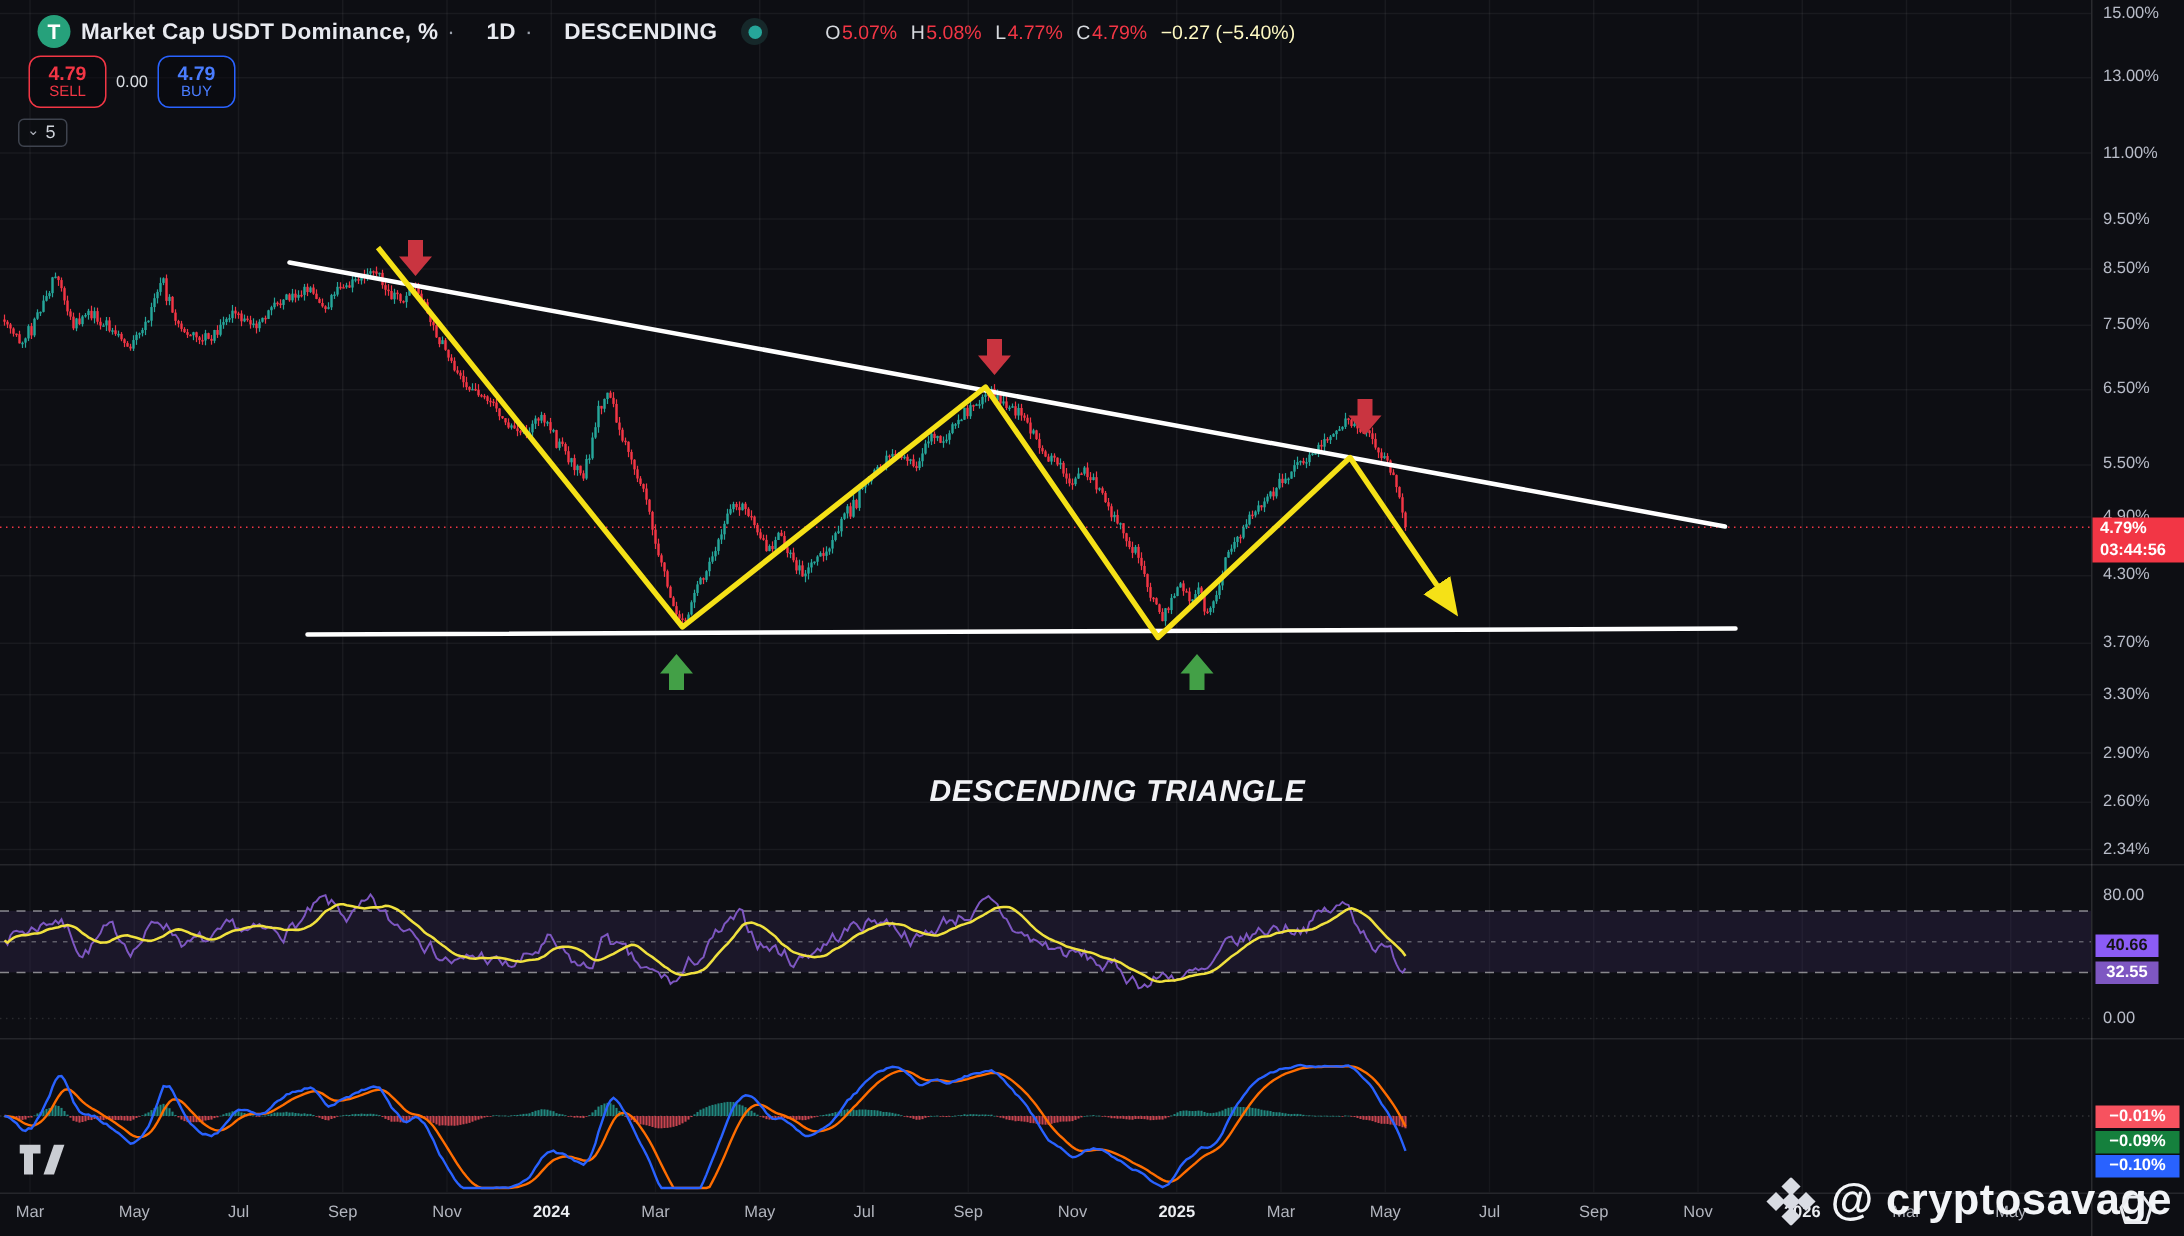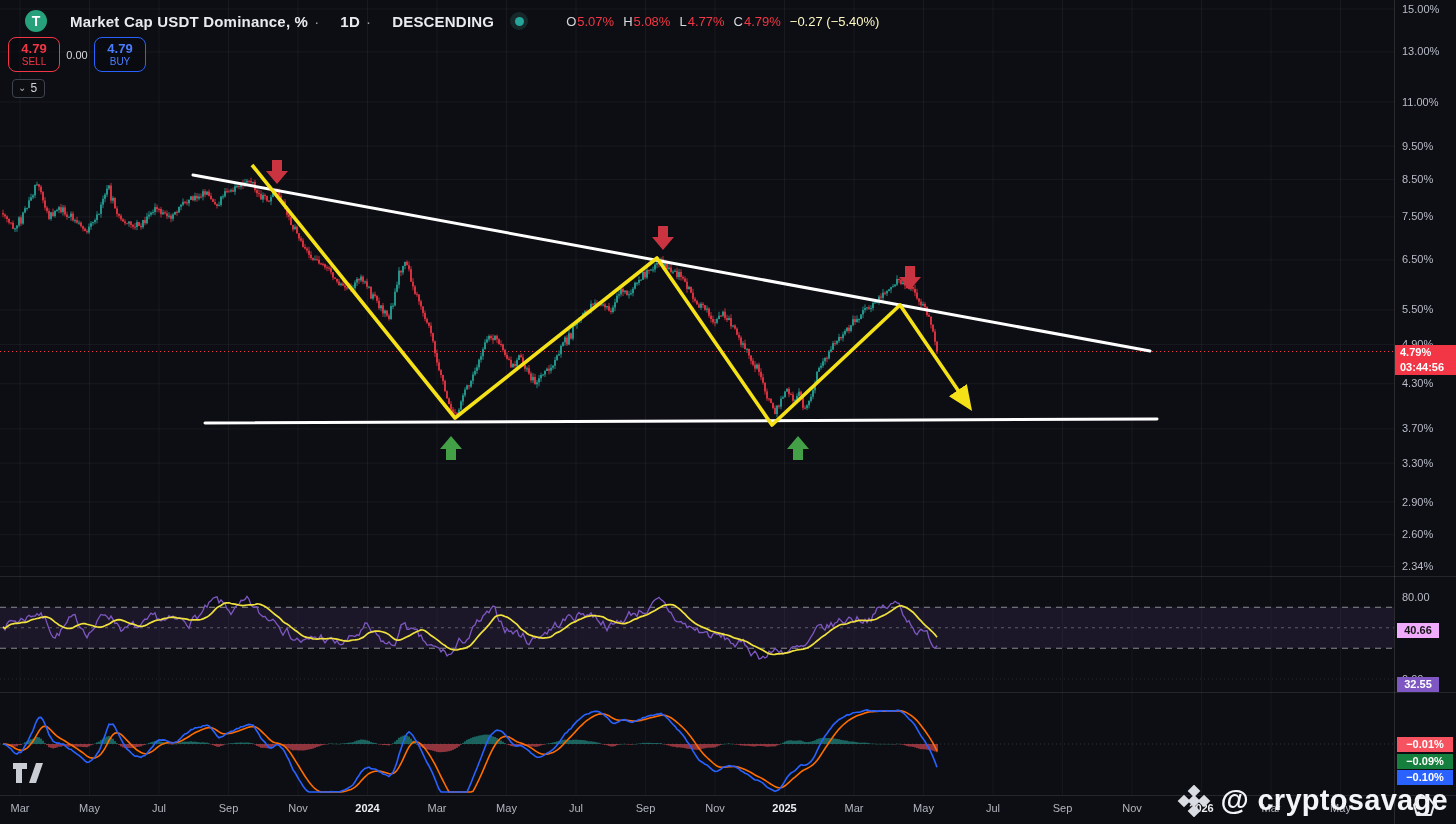--- a/index.html
+++ b/index.html
@@ -13,21 +13,21 @@
   #legend{position:absolute;left:24px;top:9px;display:flex;align-items:center;z-index:20;}
   #legend .ttl{font-size:15px;font-weight:700;color:#e8eaf0;letter-spacing:.2px;white-space:nowrap;margin-left:15px;}
   #legend .dotsep{color:#9aa0ab;font-weight:400;margin:0 6px;}
   #status-dot{margin-left:16px;width:18px;height:18px;border-radius:50%;background:#16282a;
       display:flex;align-items:center;justify-content:center;}
   #status-dot i{width:9px;height:9px;border-radius:50%;background:#26a69a;display:block;}
   #ohlc{margin-left:38px;font-size:13px;display:flex;gap:9px;align-items:center;white-space:nowrap;}
   #ohlc .k{color:#d6d9de;} #ohlc .v{color:#f23645;margin-left:1px;}
   #ohlc .chg{color:#fef9c3;}
   
-  #trade{position:absolute;left:8px;top:37px;display:flex;align-items:center;z-index:20;}
+  #trade{position:absolute;left:19px;top:37px;display:flex;align-items:center;z-index:20;}
   .obtn{width:50px;height:33px;border-radius:8px;display:flex;flex-direction:column;
         align-items:center;justify-content:center;background:rgba(10,10,14,.55);cursor:pointer;}
   .obtn .p{font-size:13px;font-weight:700;line-height:14px;}
   .obtn .l{font-size:10px;line-height:11px;}
   #sell-btn{border:1px solid #f23645;color:#f23645;}
   #buy-btn{border:1px solid #2962ff;color:#4a7dff;}
   #spread{width:34px;text-align:center;font-size:11px;color:#d8dbe0;}
   #tray{position:absolute;left:12px;top:79px;z-index:20;display:flex;align-items:center;gap:4px;
         border:1px solid #3e434e;border-radius:4px;padding:1px 7px 2px 5px;font-size:12px;
         color:#cfd3da;background:rgba(13,14,19,.7);cursor:pointer;}
@@ -1575,21 +1575,21 @@
 
   <div class="sep" style="top:576px;"></div>
   <div class="sep" style="top:692px;"></div>
   <div class="sep" style="top:795px;"></div>
 
   <div id="legend">
     <svg width="24" height="24" viewBox="0 0 24 24">
       <circle cx="12" cy="12" r="11" fill="#26a17b"></circle>
       <text id="tether-t" x="12" y="17" text-anchor="middle" font-size="14" font-weight="bold" fill="#ffffff" font-family="Liberation Sans,sans-serif">T</text>
     </svg>
-    <span class="ttl" style="margin-left:22px;">Market Cap USDT Dominance, %</span>
+    <span class="ttl" style="margin-left:6px;">Market Cap USDT Dominance, %</span>
     <span class="ttl dotsep">·</span>
     <span class="ttl">1D</span>
     <span class="ttl dotsep">·</span>
     <span class="ttl">DESCENDING</span>
     <span id="status-dot">
         <i></i>
       </span>
     <span id="ohlc">
       <span><span class="k">O</span><span class="v">5.07%</span></span>
       <span><span class="k">H</span><span class="v">5.08%</span></span>
@@ -1608,20 +1608,21 @@
     <div class="obtn" id="buy-btn">
       <span class="p">4.79</span>
       <span class="l">BUY</span>
     </div>
   </div>
   <div id="tray">
     <span class="chev">⌄</span>
     <span>5</span>
   </div>
 
+  <div id="pattern-label">DESCENDING TRIANGLE</div>
 
   <div id="price-axis">
     <div id="price-badge" style="background: rgb(242, 54, 69);">
       <div>4.79%</div>
       <div class="cd">03:44:56</div>
     </div>
   <div class="ptick" style="top: 2.5px;">15.00%</div>
       <div class="ptick" style="top: 45.4303px;">13.00%</div>
       <div class="ptick" style="top: 95.5465px;">11.00%</div>
       <div class="ptick" style="top: 139.528px;">9.50%</div>
@@ -1631,22 +1632,22 @@
       <div class="ptick" style="top: 303.491px;">5.50%</div>
       <div class="ptick" style="top: 338.144px;">4.90%</div>
       <div class="ptick" style="top: 377.331px;">4.30%</div>
       <div class="ptick" style="top: 422.415px;">3.70%</div>
       <div class="ptick" style="top: 456.738px;">3.30%</div>
       <div class="ptick" style="top: 495.502px;">2.90%</div>
       <div class="ptick" style="top: 528.262px;">2.60%</div>
       <div class="ptick" style="top: 559.87px;">2.34%</div>
       <div class="ptick" style="top: 590.5px;">80.00</div>
       <div class="ptick" style="top: 672.5px;">0.00</div>
-      <div class="mini-badge" style="top: 623px; background: #f0abfc; color: rgb(20, 20, 20);">40.66</div>
-      <div class="mini-badge" style="top: 641px; background: rgb(126, 87, 194); color: rgb(255, 255, 255); margin-top: 36px;">32.55</div>
+      <div class="mini-badge" style="top: 623px; background: #8b5cf6; color: rgb(20, 20, 20);">40.66</div>
+      <div class="mini-badge" style="top: 641px; background: rgb(126, 87, 194); color: rgb(255, 255, 255);">32.55</div>
       <div class="mini-badge" style="top: 737px; min-width: 56px; background: rgb(247, 82, 95); color: rgb(255, 255, 255);">−0.01%</div>
       <div class="mini-badge" style="top: 754px; min-width: 56px; background: #15803d; color: rgb(255, 255, 255);">−0.09%</div>
       <div class="mini-badge" style="top: 770px; min-width: 56px; background: rgb(41, 98, 255); color: rgb(255, 255, 255);">−0.10%</div>
     </div>
 
   <div id="time-axis">
       <div class="ttick" style="left: 20px;">Mar</div>
       <div class="ttick" style="left: 89.5px;">May</div>
       <div class="ttick" style="left: 159px;">Jul</div>
       <div class="ttick" style="left: 228.5px;">Sep</div>

